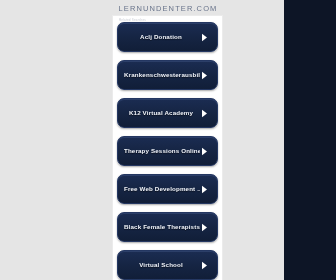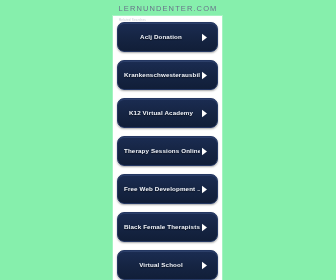--- a/index.html
+++ b/index.html
@@ -11,23 +11,23 @@
     width: 336px;
     height: 280px;
     overflow: hidden;
     background: #0d1526;
     font-family: "Liberation Sans", sans-serif;
     -webkit-font-smoothing: antialiased;
   }
 
   #page {
     position: relative;
-    width: 336px;
+    width: 284px;
     height: 280px;
-    background: #86efac;
+    background: #e5e5e5;
     overflow: hidden;
   }
 
   
   .site-header {
     position: absolute;
     top: 0;
     left: 0;
     width: 336px;
     height: 16px;

